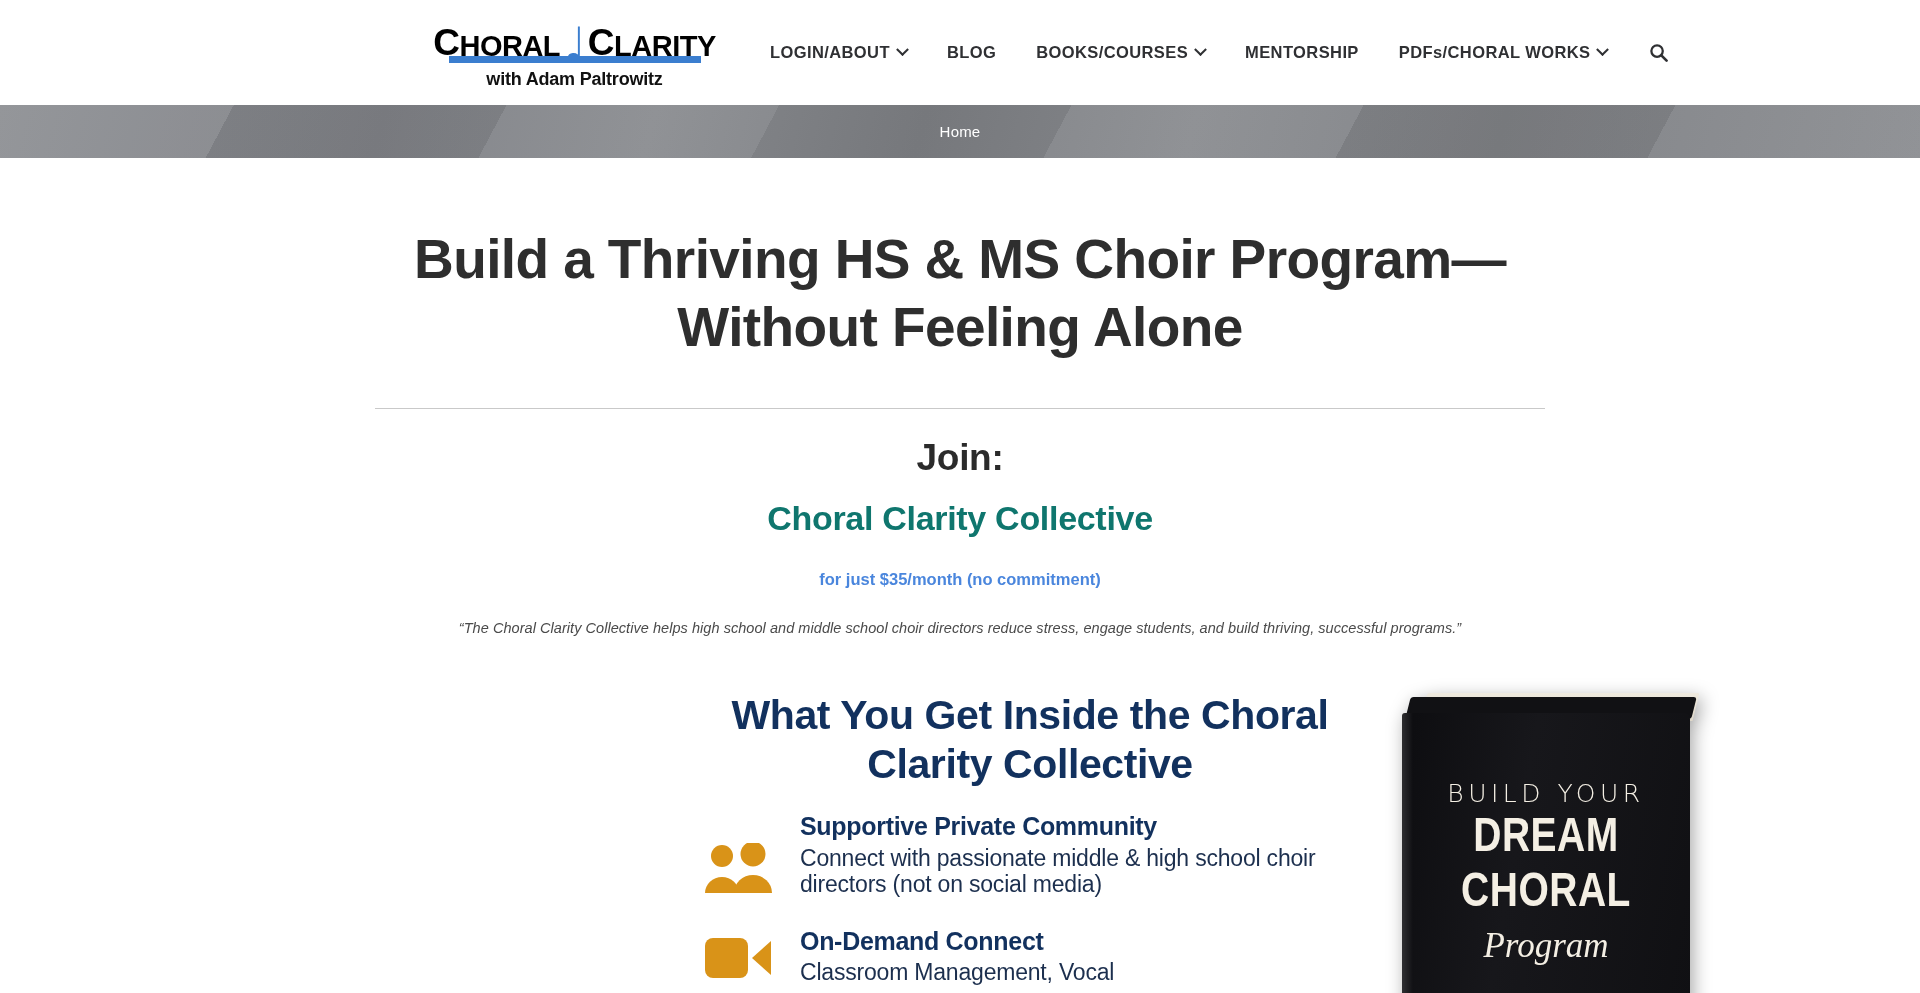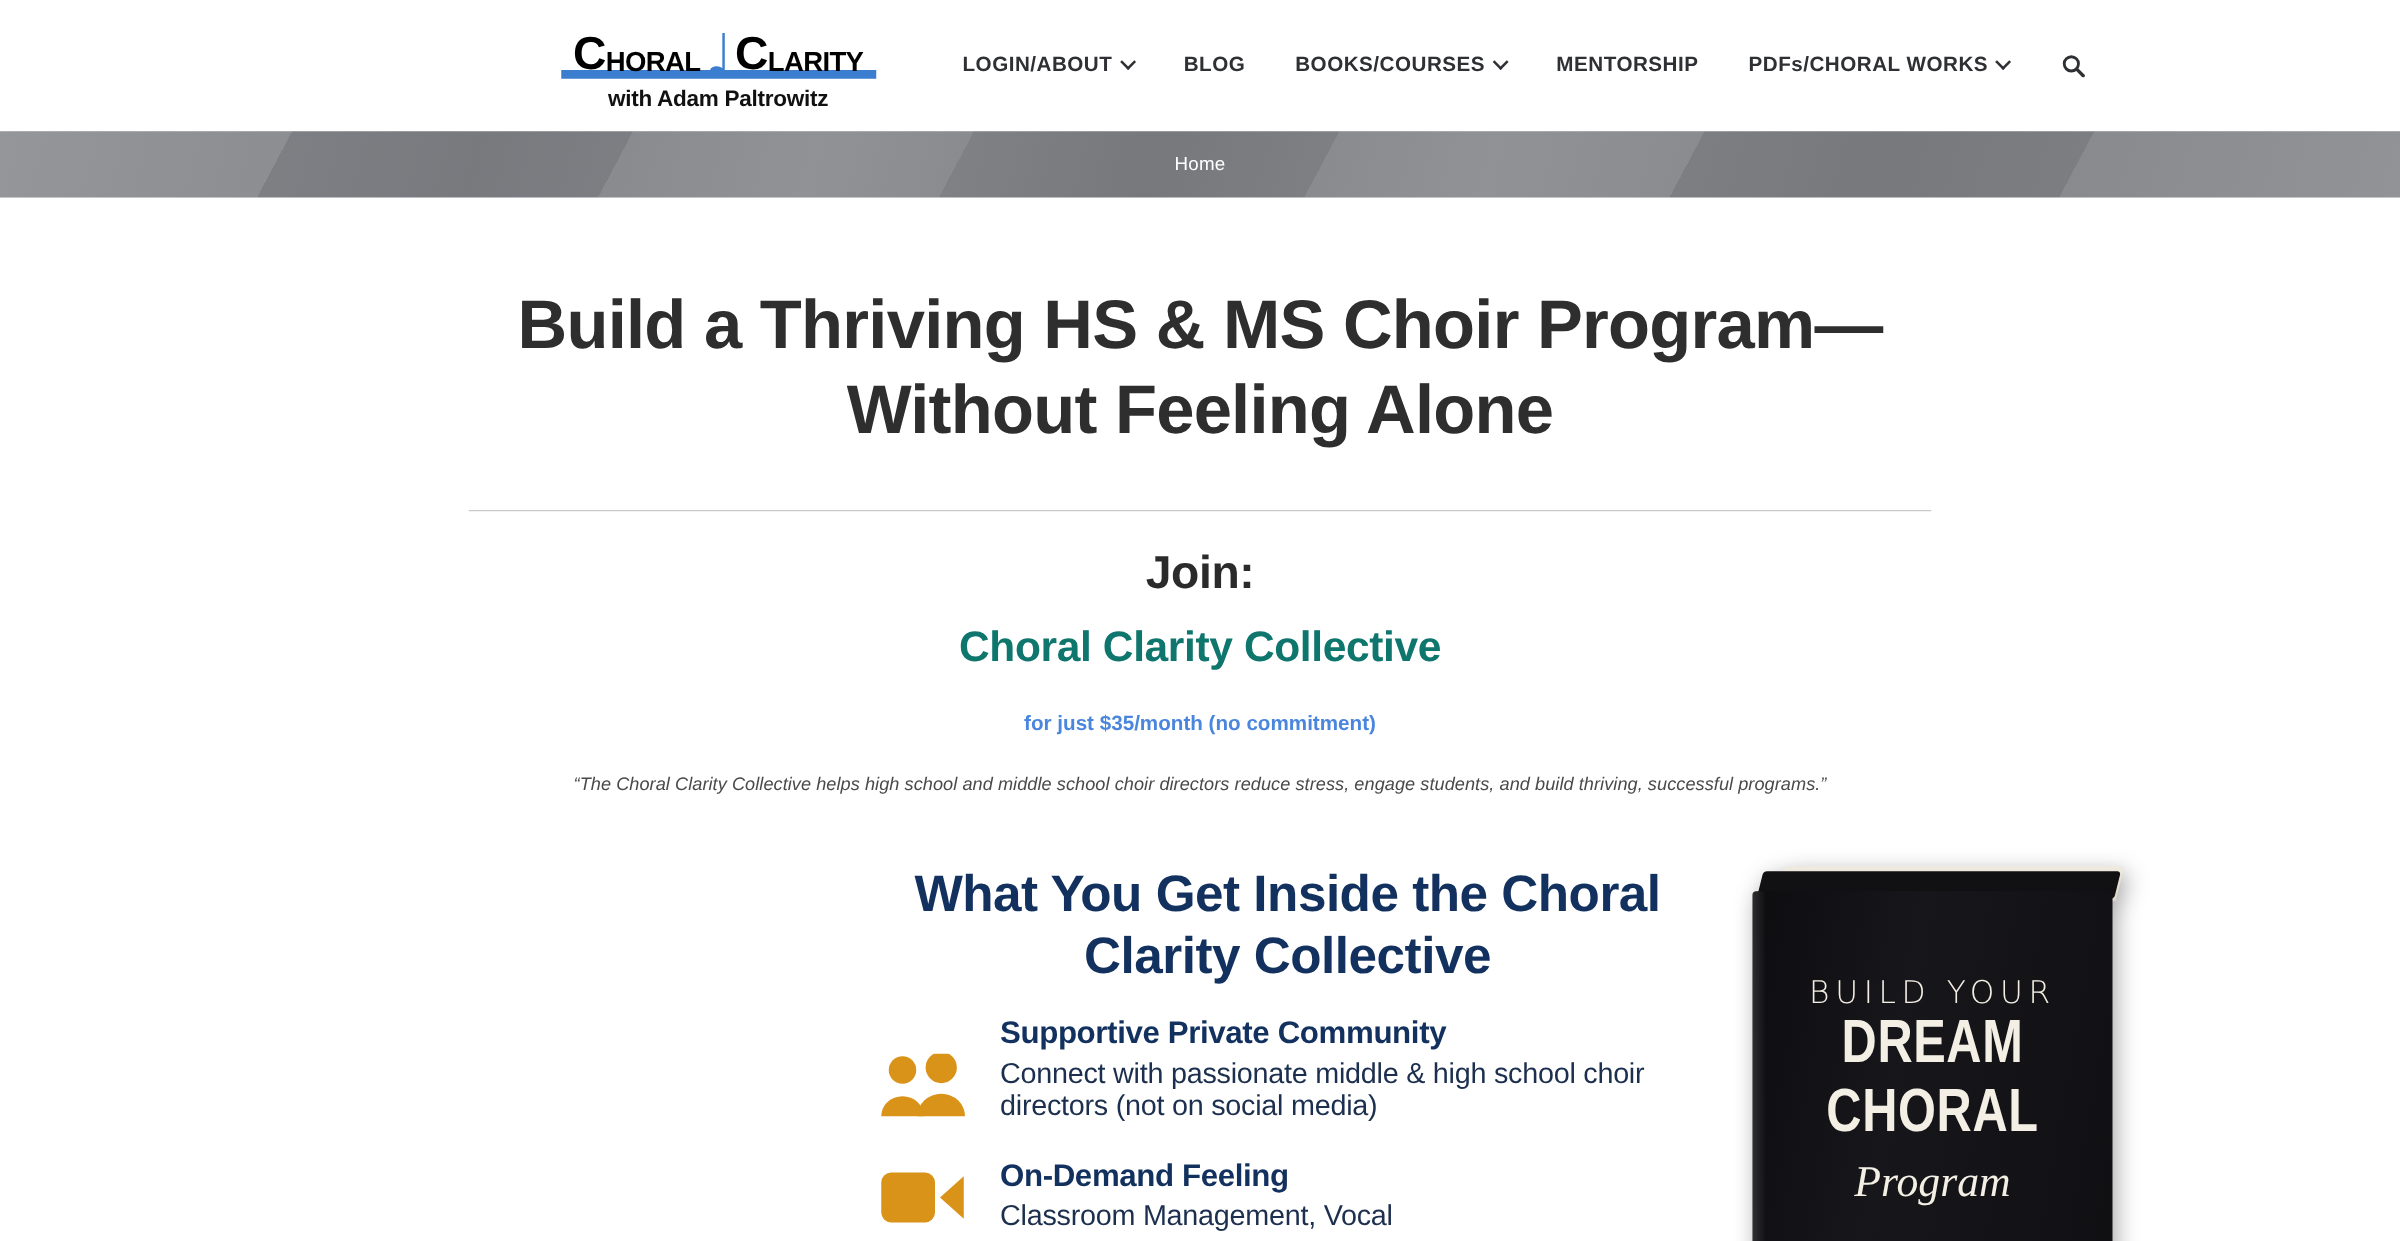--- a/index.html
+++ b/index.html
@@ -47,21 +47,21 @@
   }
   .logo-word {
     font-family:"Liberation Sans", sans-serif;
     font-weight:bold;
     color:#000000;
     letter-spacing:-0.5px;
     line-height:1;
     position:relative;
   }
   .logo-cap { font-size:37px; }
-  .logo-rest { font-size:22px; }
+  .logo-rest { font-size:29px; }
   #logo-clef {
     color:#3b7ecf;
     font-size:46px;
     line-height:0.78;
     margin:0 2px 0 4px;
     font-family:"DejaVu Sans", sans-serif;
     position:relative;
     top:2px;
   }
   #logo-underline {
@@ -398,21 +398,21 @@
       </div>
 
       <div class="benefit-row">
         <div class="benefit-icon">
           <svg width="72" height="50" viewBox="0 0 72 50">
             <rect x="2" y="6" width="43" height="40" rx="8" fill="#d99318"></rect>
             <path d="M49 26 L68 9 L68 43 Z" fill="#d99318"></path>
           </svg>
         </div>
         <div class="benefit-text">
-          <div class="benefit-title">On-Demand Feeling</div>
+          <div class="benefit-title">On-Demand Connect</div>
           <div class="benefit-desc">Classroom Management, Vocal</div>
         </div>
       </div>
     </div>
 
     <div id="book-wrap">
       <div id="book">
         <div id="book-pages"></div>
         <div id="book-spine-top"></div>
         <div id="book-cover">

